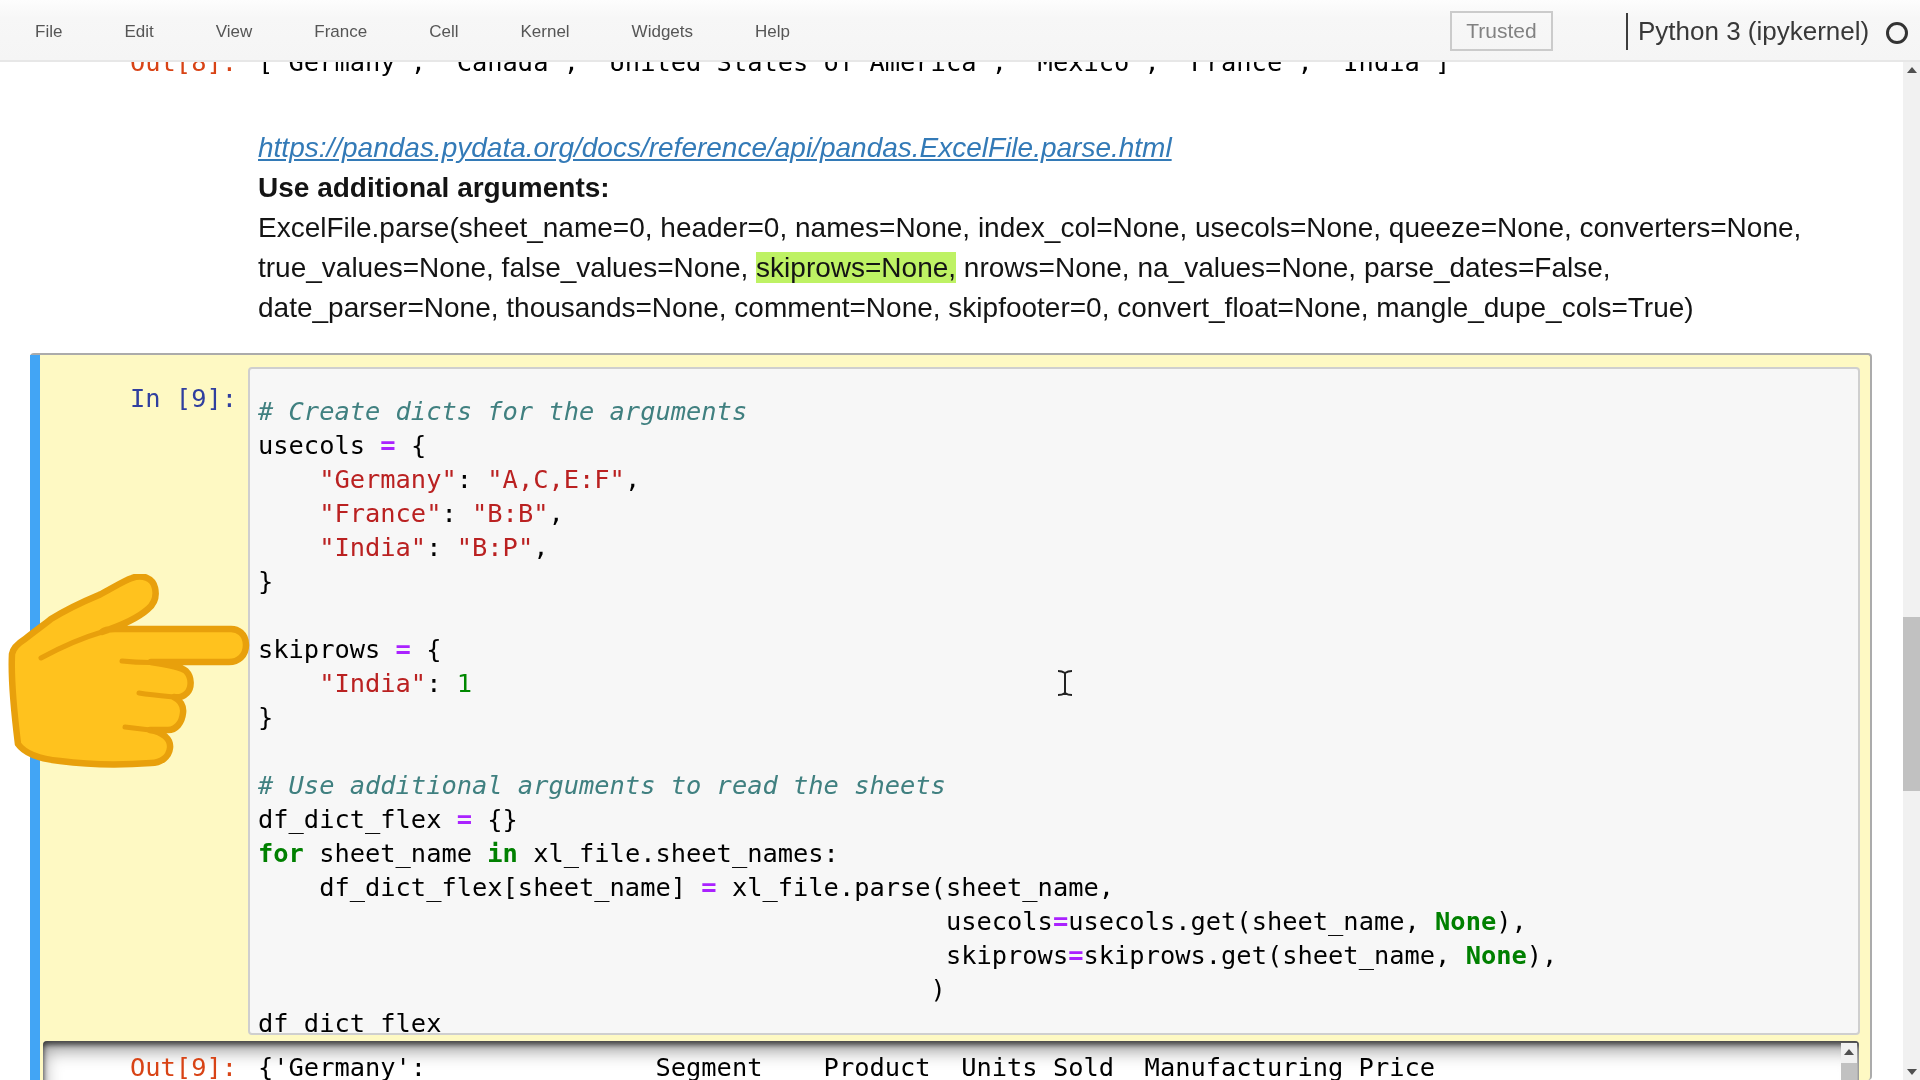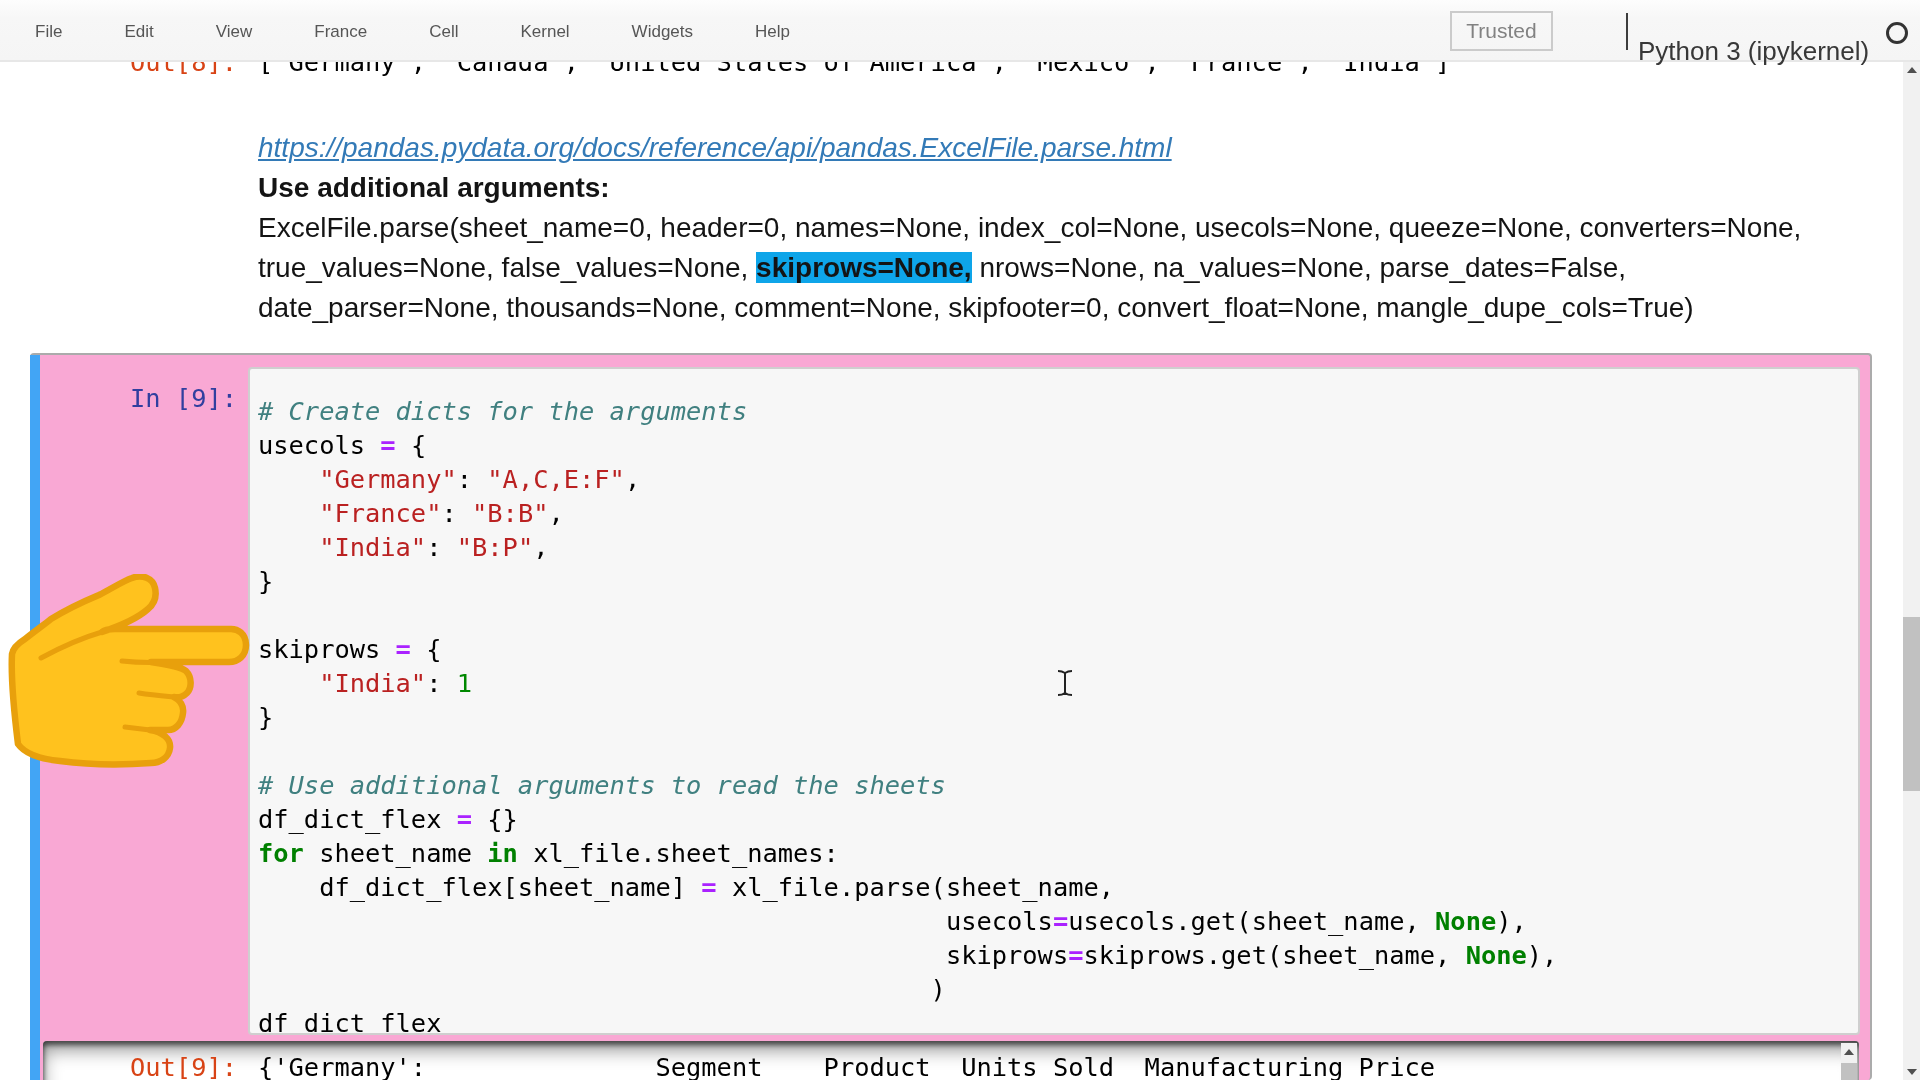--- a/index.html
+++ b/index.html
@@ -13,43 +13,43 @@
              border-bottom:2px solid #e7e7e7; z-index:50; }
   #menu-list { list-style:none; position:absolute; left:4px; top:2px; height:60px;
                display:flex; align-items:center; }
   #menu-list li a { display:block; padding:0 31px; font-size:17px; color:#565656;
                     text-decoration:none; line-height:60px; }
   #trusted-btn { position:absolute; left:1450px; top:11px; width:103px; height:40px;
                  border:2px solid #cbcbcb; border-radius:0; color:#828282;
                  font-size:21px; text-align:center; line-height:36px; background:transparent; }
   #kernel-divider { position:absolute; left:1626px; top:13px; width:2px; height:37px; background:#3d3d3d; }
   #kernel-name { position:absolute; left:1638px; top:0; height:60px; line-height:62px;
-                 font-size:26px; color:#383838;margin-top:20px; }
+                 font-size:26px; color:#383838; }
   #kernel-status { position:absolute; left:1886px; top:22px; width:22px; height:22px;
                    border:3px solid #333; border-radius:50%; background:transparent; }
 
   
   #notebook { position:absolute; left:0; top:0; width:1903px; height:1080px; background:#fff;border-radius:14px; }
 
   .mono { font-family:"DejaVu Sans Mono", monospace; font-size:25.4px; line-height:34px; white-space:pre; }
 
   
   #top-output-prompt { position:absolute; top:45px; left:0; width:237px; text-align:right; color:#d84315; }
   #top-output-text { position:absolute; top:45px; left:258px; color:#000; }
 
   
   #md-cell { position:absolute; left:258px; top:128px; width:1604px; font-size:28px;
              line-height:40px; color:#141414; }
   #md-heading { font-weight:bold; }
   #md-link { color:#337ab7; font-style:italic; text-decoration:underline; }
-  .hl { background:#0ea5e9;font-weight:bold; }
+  .hl { background:#bef264; }
 
   
   #code-cell { position:absolute; left:30px; top:353px; width:1842px; height:727px;
-               border:2px solid #ababab; border-radius:4px; border-bottom:none; background:#f9a8d4; }
+               border:2px solid #ababab; border-radius:4px; border-bottom:none; background:#fef9c3; }
   #sel-bar { position:absolute; left:-2px; top:0; bottom:-2px; width:10px; background:#42a5f5; }
   #in-prompt { position:absolute; top:26px; left:0; width:205px; text-align:right; color:#303f9f; }
   #input-area { position:absolute; left:216px; top:12px; width:1612px; height:668px;
                 background:#f7f7f7; border:2px solid #cfcfcf; border-radius:4px;
                 padding:25px 8px; overflow:hidden; }
   .cm-line { height:34px; }
   .tok-com { color:#408080; font-style:italic; }
   .tok-op  { color:#aa22ff; font-weight:bold; }
   .tok-str { color:#ba2121; }
   .tok-kw  { color:#008000; font-weight:bold; }

